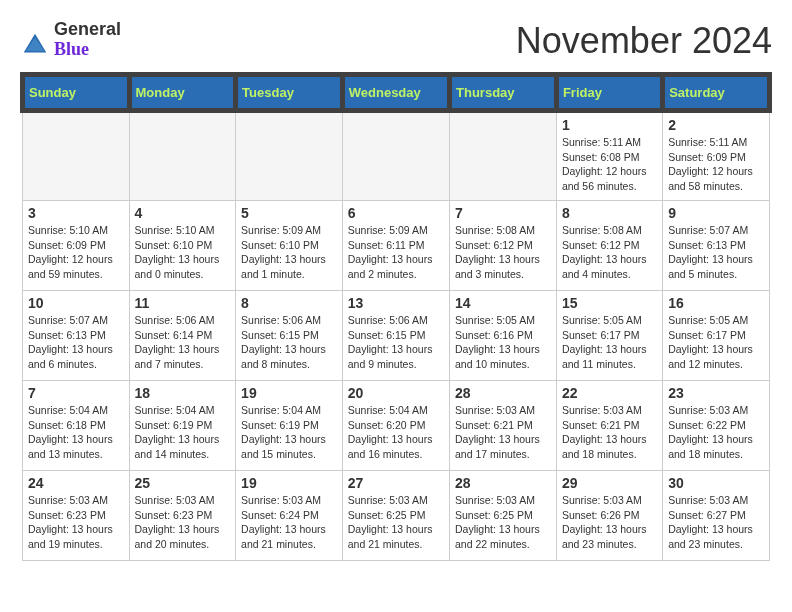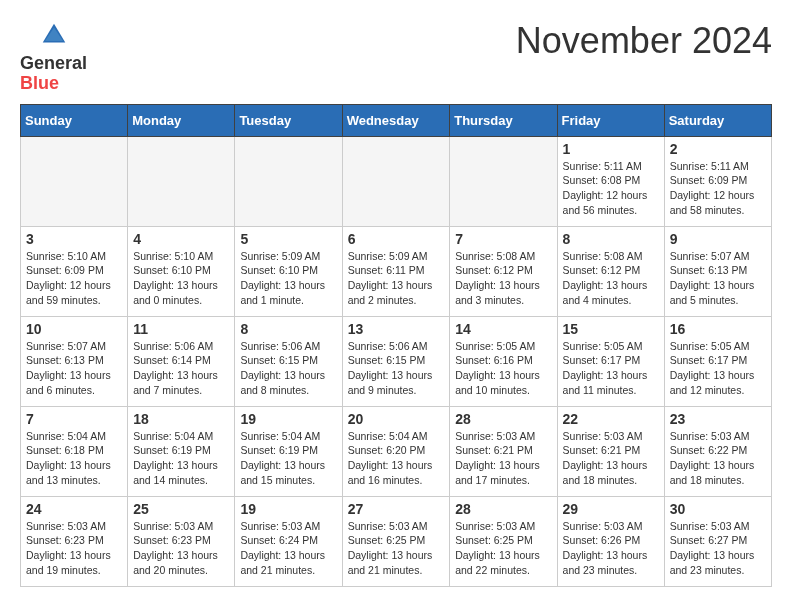--- a/index.html
+++ b/index.html
@@ -11,33 +11,32 @@
       padding: 20px;
     }
     .header-area {
       display: flex;
       align-items: flex-start;
       justify-content: space-between;
       margin-bottom: 10px;
     }
     .logo {
       display: flex;
-      align-items: center;
+      align-items: flex-end;
       gap: 4px;
-      flex-direction: column;
     }
     .logo-text {
       display: flex;
       flex-direction: column;
       font-size: 18px;
       font-weight: bold;
       line-height: 1.1;
     }
     .logo-text span:first-child { color: #333; }
-    .logo-text span:last-child { color: #ef4444; }
+    .logo-text span:last-child { color: #6d28d9; font-family: Liberation Serif, serif; }
     .logo-icon {
       width: 30px;
       height: 30px;
     }
     .title-area {
       text-align: right;
     }
     .month-title {
       font-size: 36px;
       font-weight: normal;
@@ -49,26 +48,26 @@
       color: #333;
       font-weight: normal;
     }
     .calendar {
       width: 100%;
       border-collapse: collapse;
       font-size: 11px;
     }
     .calendar th {
       background: #2a6db5;
-      color: #ffffff;
+      color: #bef264;
       padding: 8px 4px;
       text-align: left;
       font-size: 13px;
       font-weight: bold;
-      border: 1px solid #404040;
+      border: 5px solid #404040;
     }
     .calendar td {
       border: 1px solid #ccc;
       vertical-align: top;
       padding: 4px 5px;
       width: 108px;
       min-height: 80px;
       height: 90px;
       background: #fff;
     }

